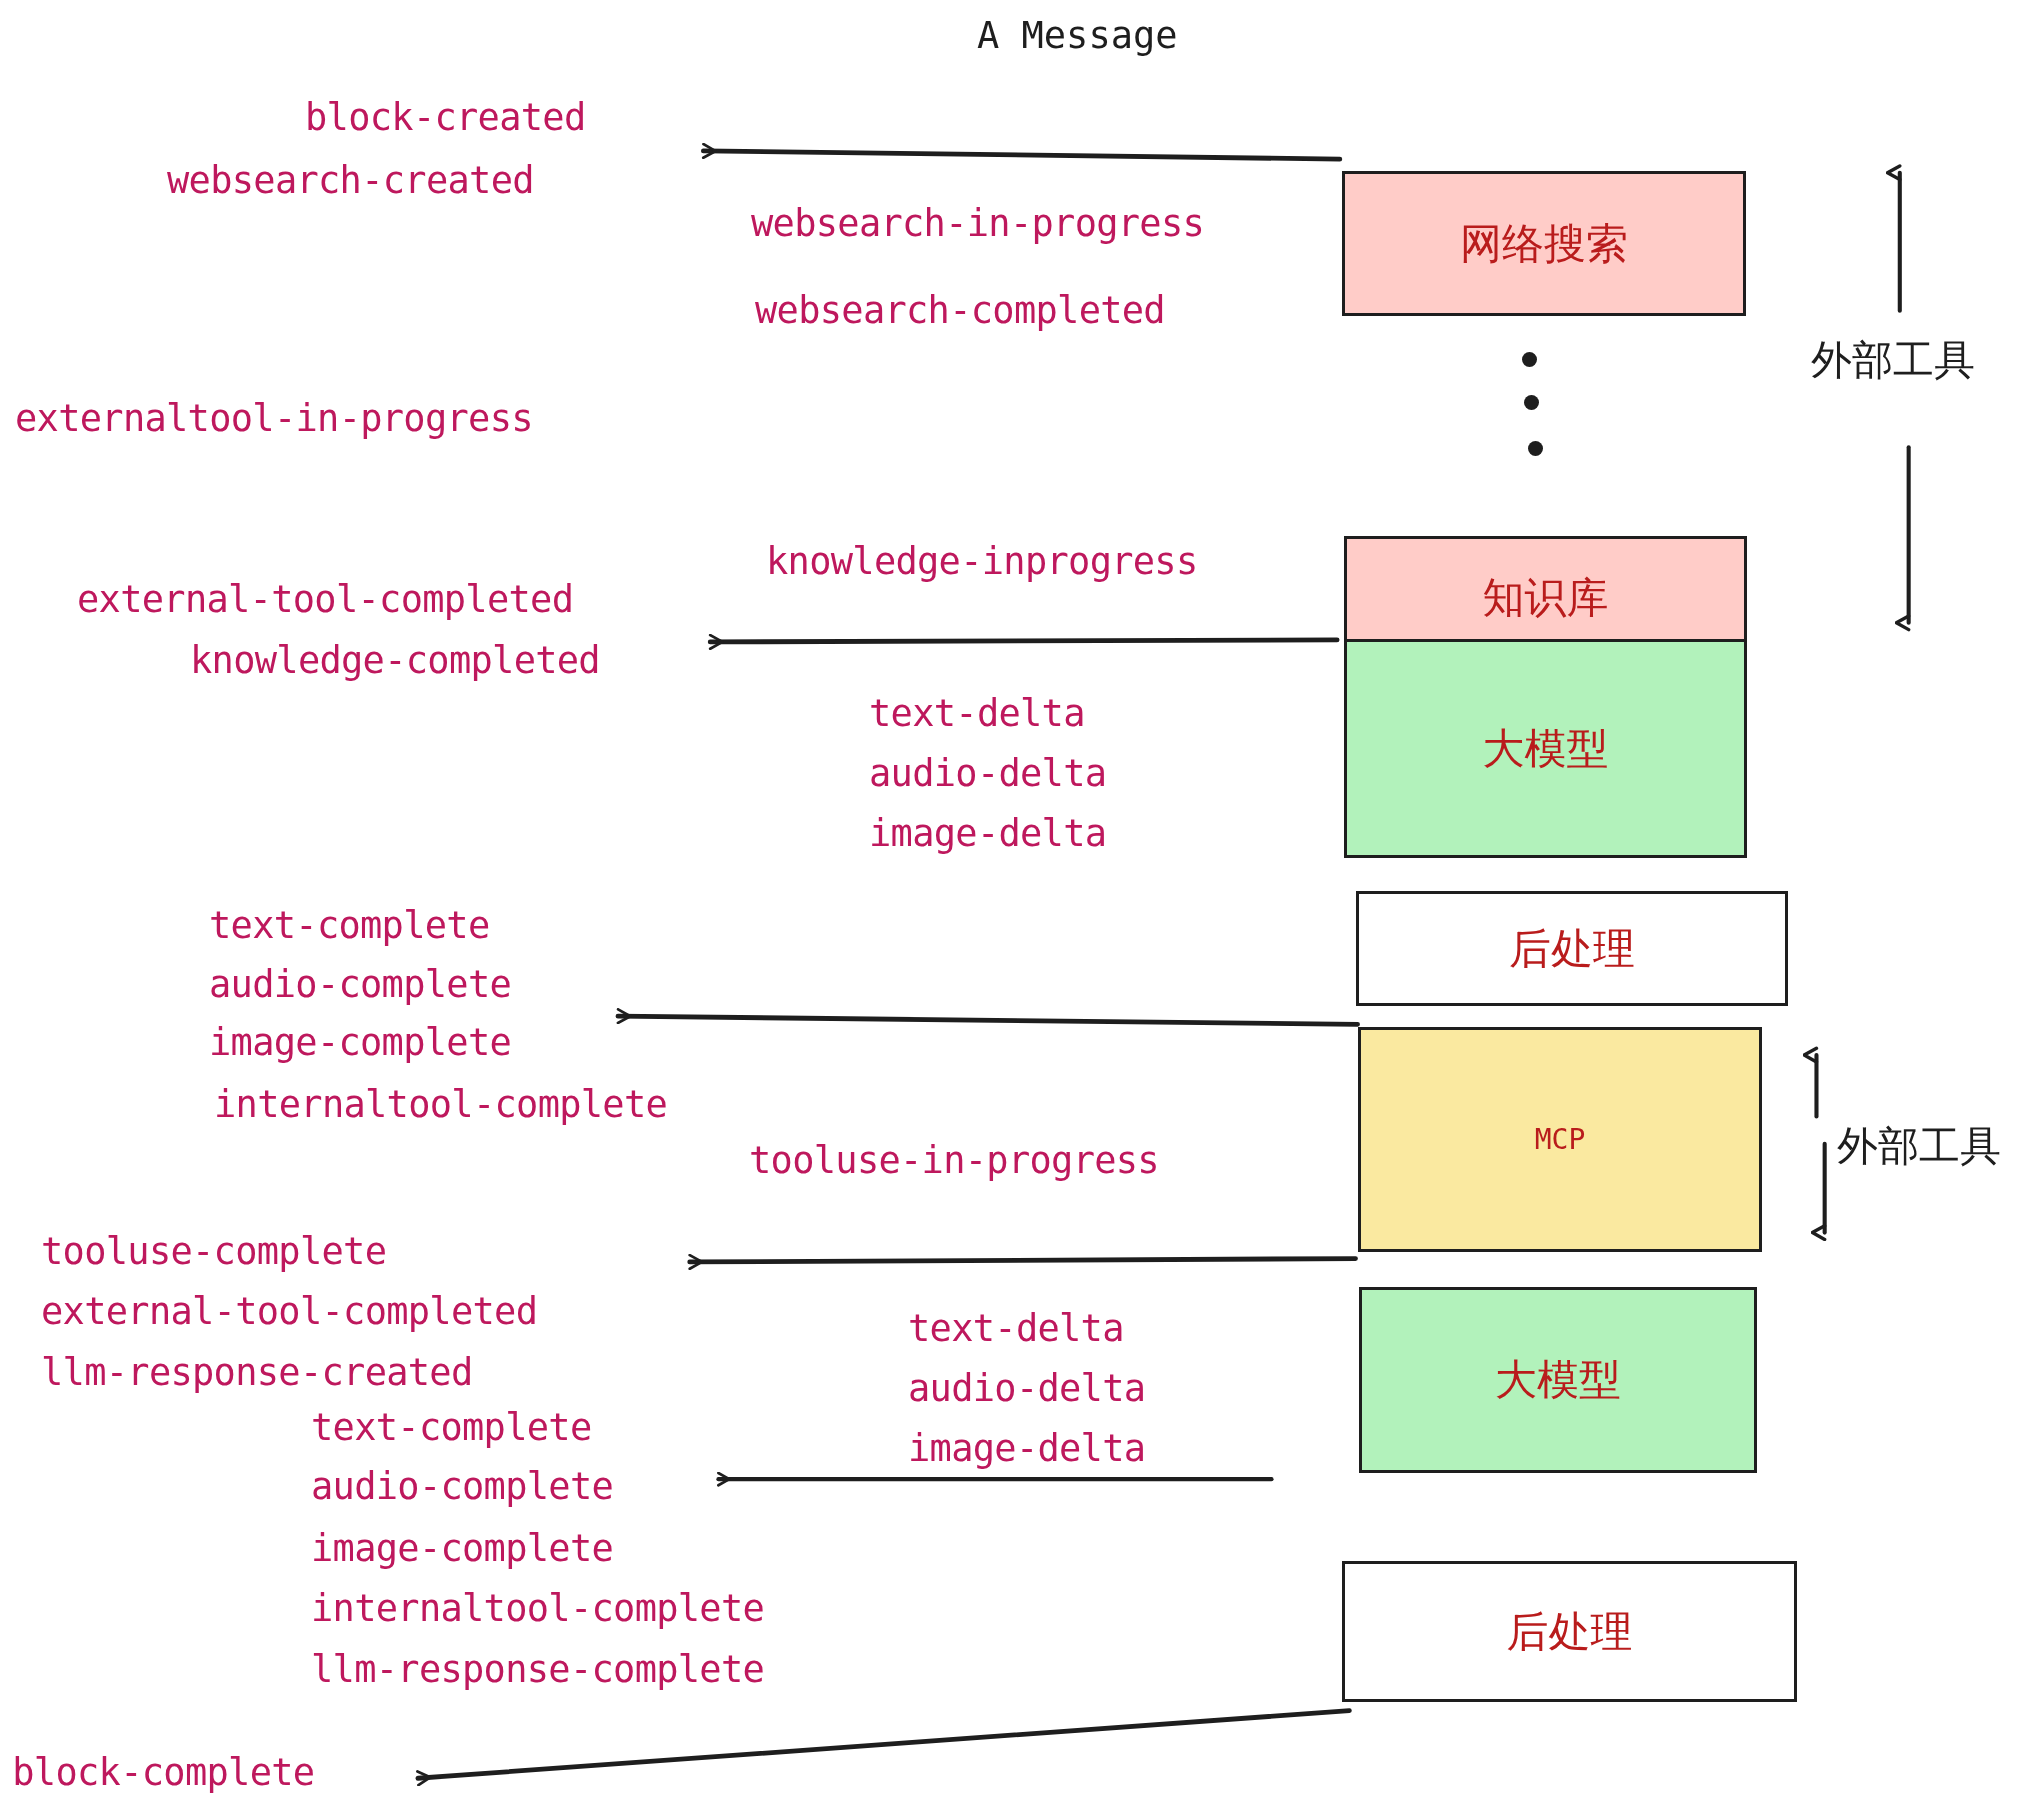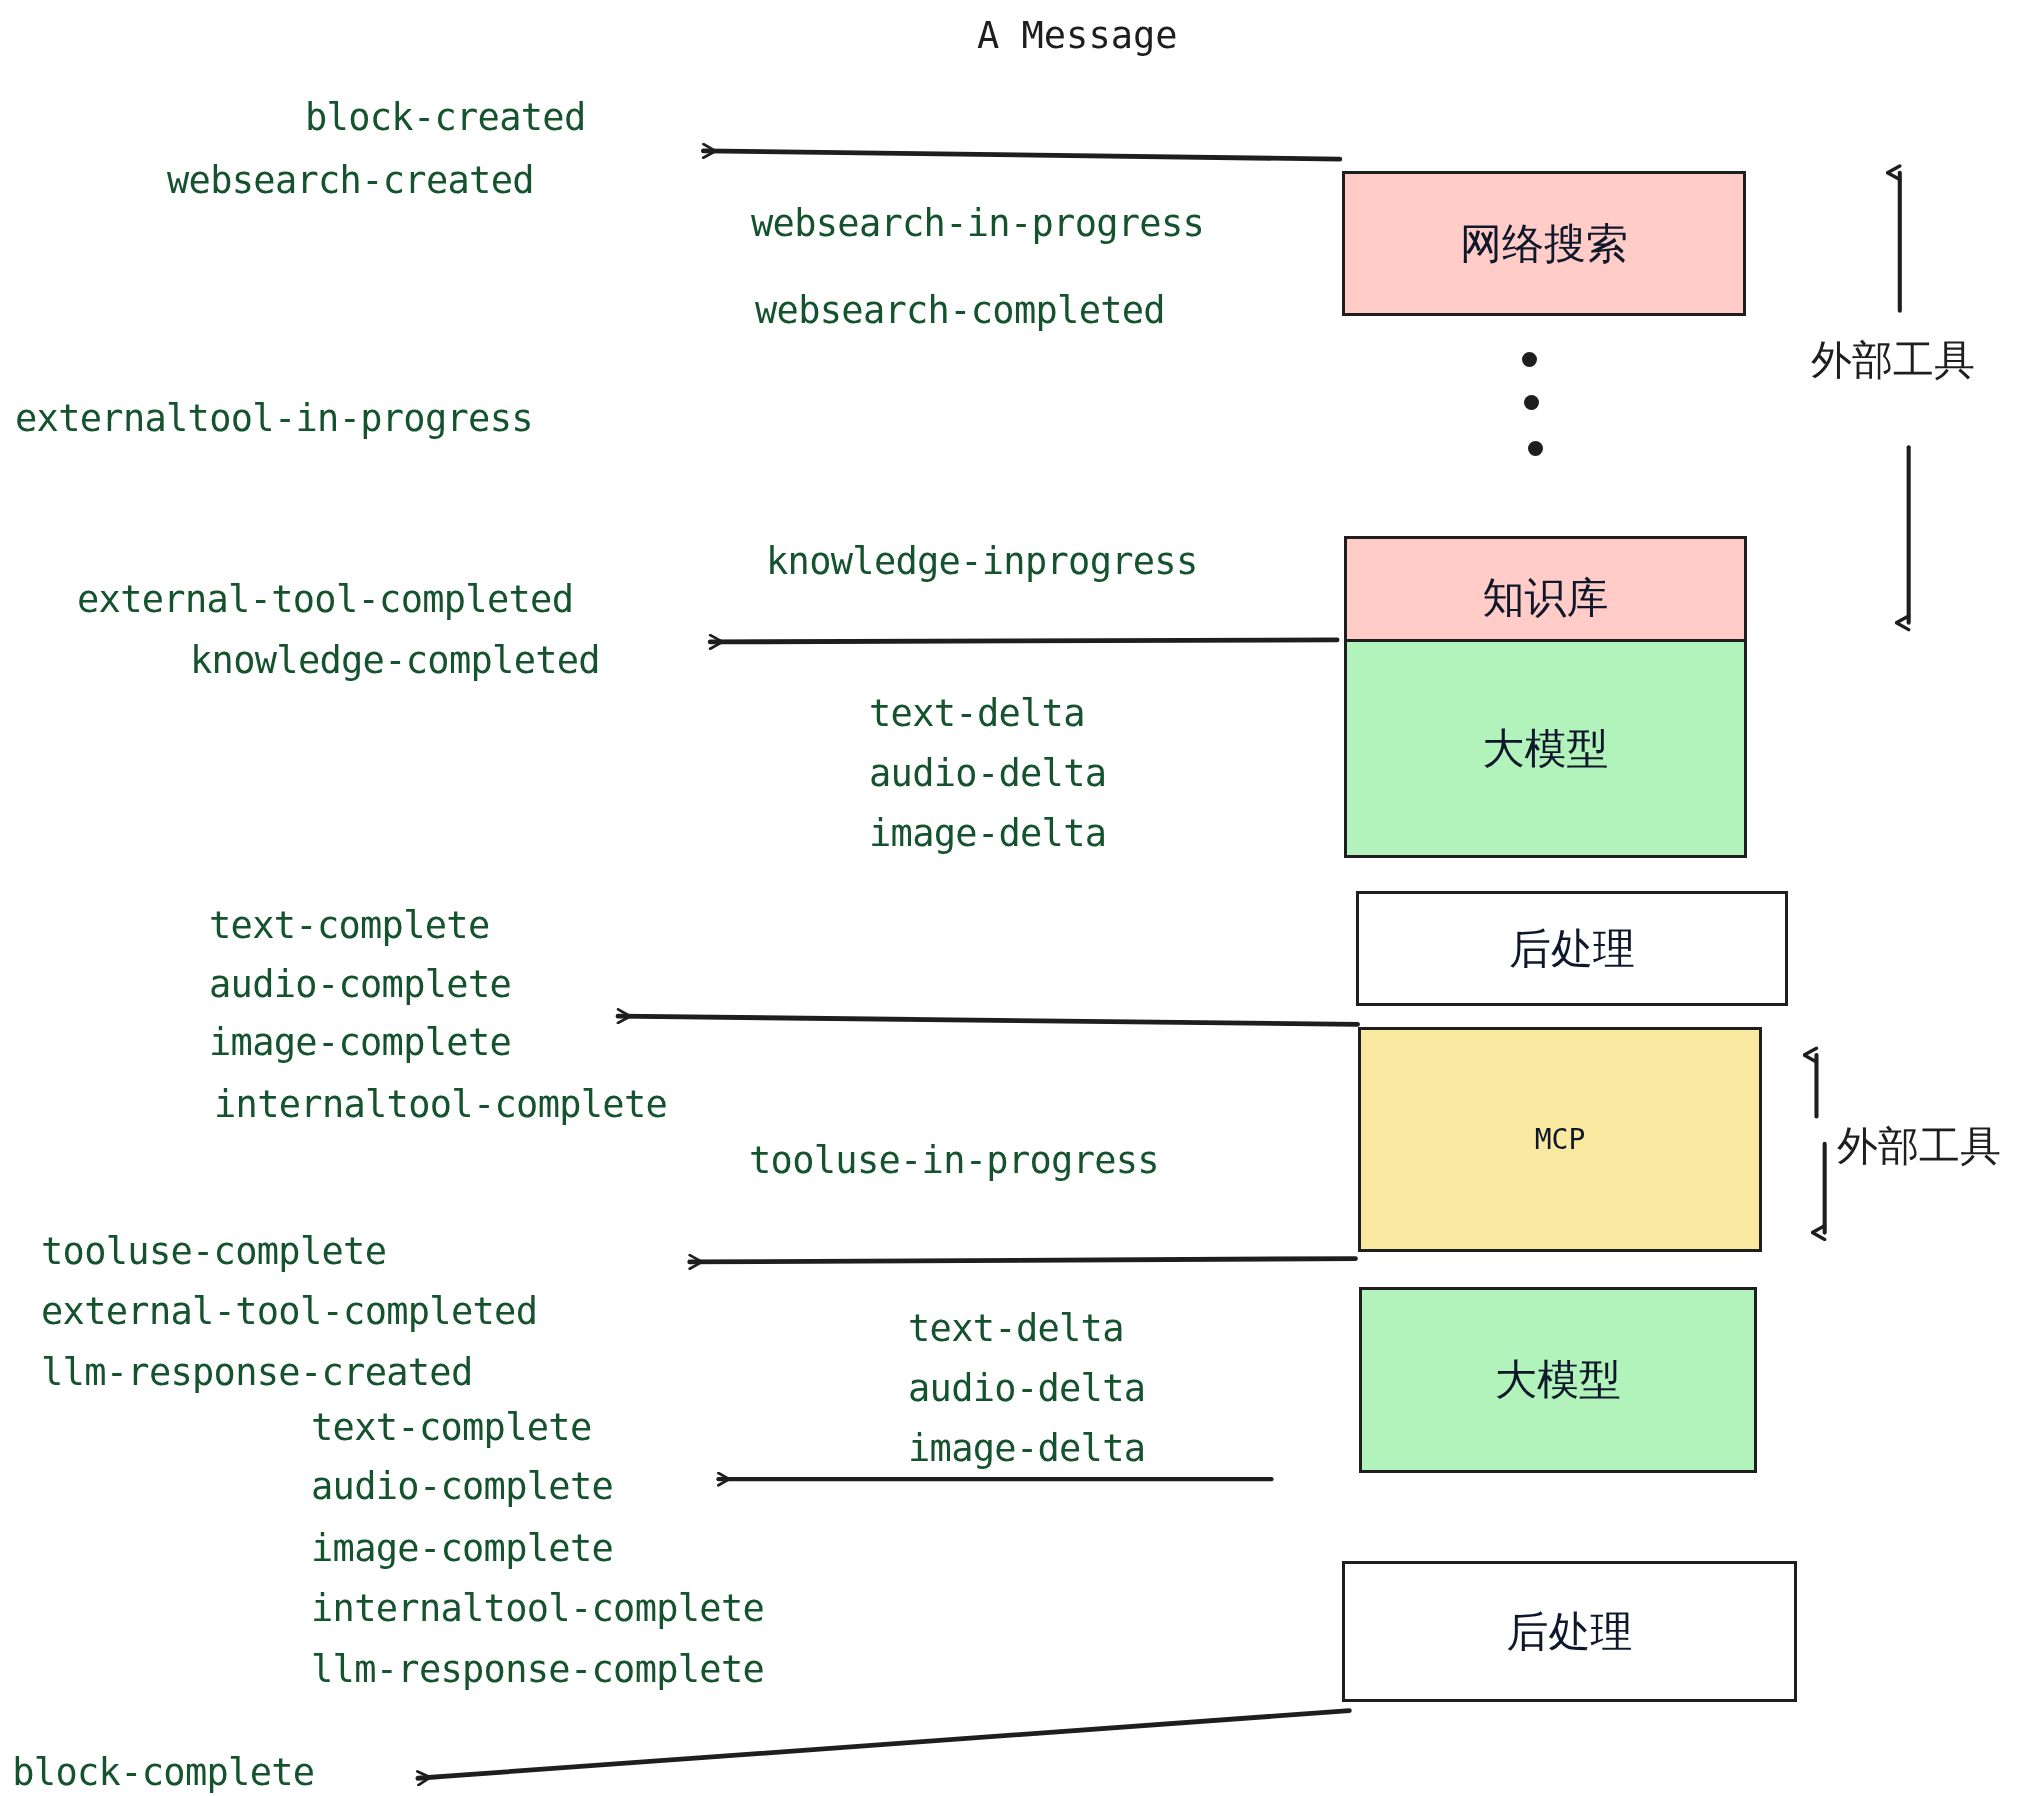--- a/index.html
+++ b/index.html
@@ -1,27 +1,27 @@
 <!DOCTYPE html>
 <html style="font-size:11px"><head>
 <meta charset="utf-8">
 <style>
   html,body{margin:0;padding:0;background:#ffffff;}
   body{width:2035px;height:1796px;position:relative;overflow:hidden;
        font-family:"DejaVu Sans Mono", monospace;}
   #canvas{position:absolute;left:0;top:0;width:1812px;height:1796px;}
-  .lbl{position:absolute;white-space:pre;color:#14532d;
+  .lbl{position:absolute;white-space:pre;color:#be185d;
        font-family:"DejaVu Sans Mono","Liberation Mono",monospace;
        font-size:37px;line-height:1;letter-spacing:-0.7px;}
   .title{position:absolute;white-space:pre;color:#1e1e1e;
        font-family:"DejaVu Sans Mono","Liberation Mono",monospace;
        font-size:37px;line-height:1;}
   .box{position:absolute;box-sizing:border-box;border:3.4px solid #1e1e1e;
        display:flex;align-items:center;justify-content:center;
-       color:#0f172a;font-family:"DejaVu Sans","Liberation Sans",sans-serif;
+       color:#b91c1c;font-family:"DejaVu Sans","Liberation Sans",sans-serif;
        font-size:42px;font-weight:400;}
   .box.mono{font-family:"DejaVu Sans Mono","Liberation Mono",monospace;font-size:28px;}
   .cnlbl{position:absolute;white-space:pre;color:#1e1e1e;
        font-family:"DejaVu Sans","Liberation Sans",sans-serif;
        font-size:41px;line-height:1;}
   .dot{position:absolute;width:15px;height:15px;border-radius:50%;background:#1e1e1e;}
   svg.arrows{position:absolute;left:0;top:0;width:2035px;height:1796px;overflow:visible;}
 </style>
 </head>
 <body>

